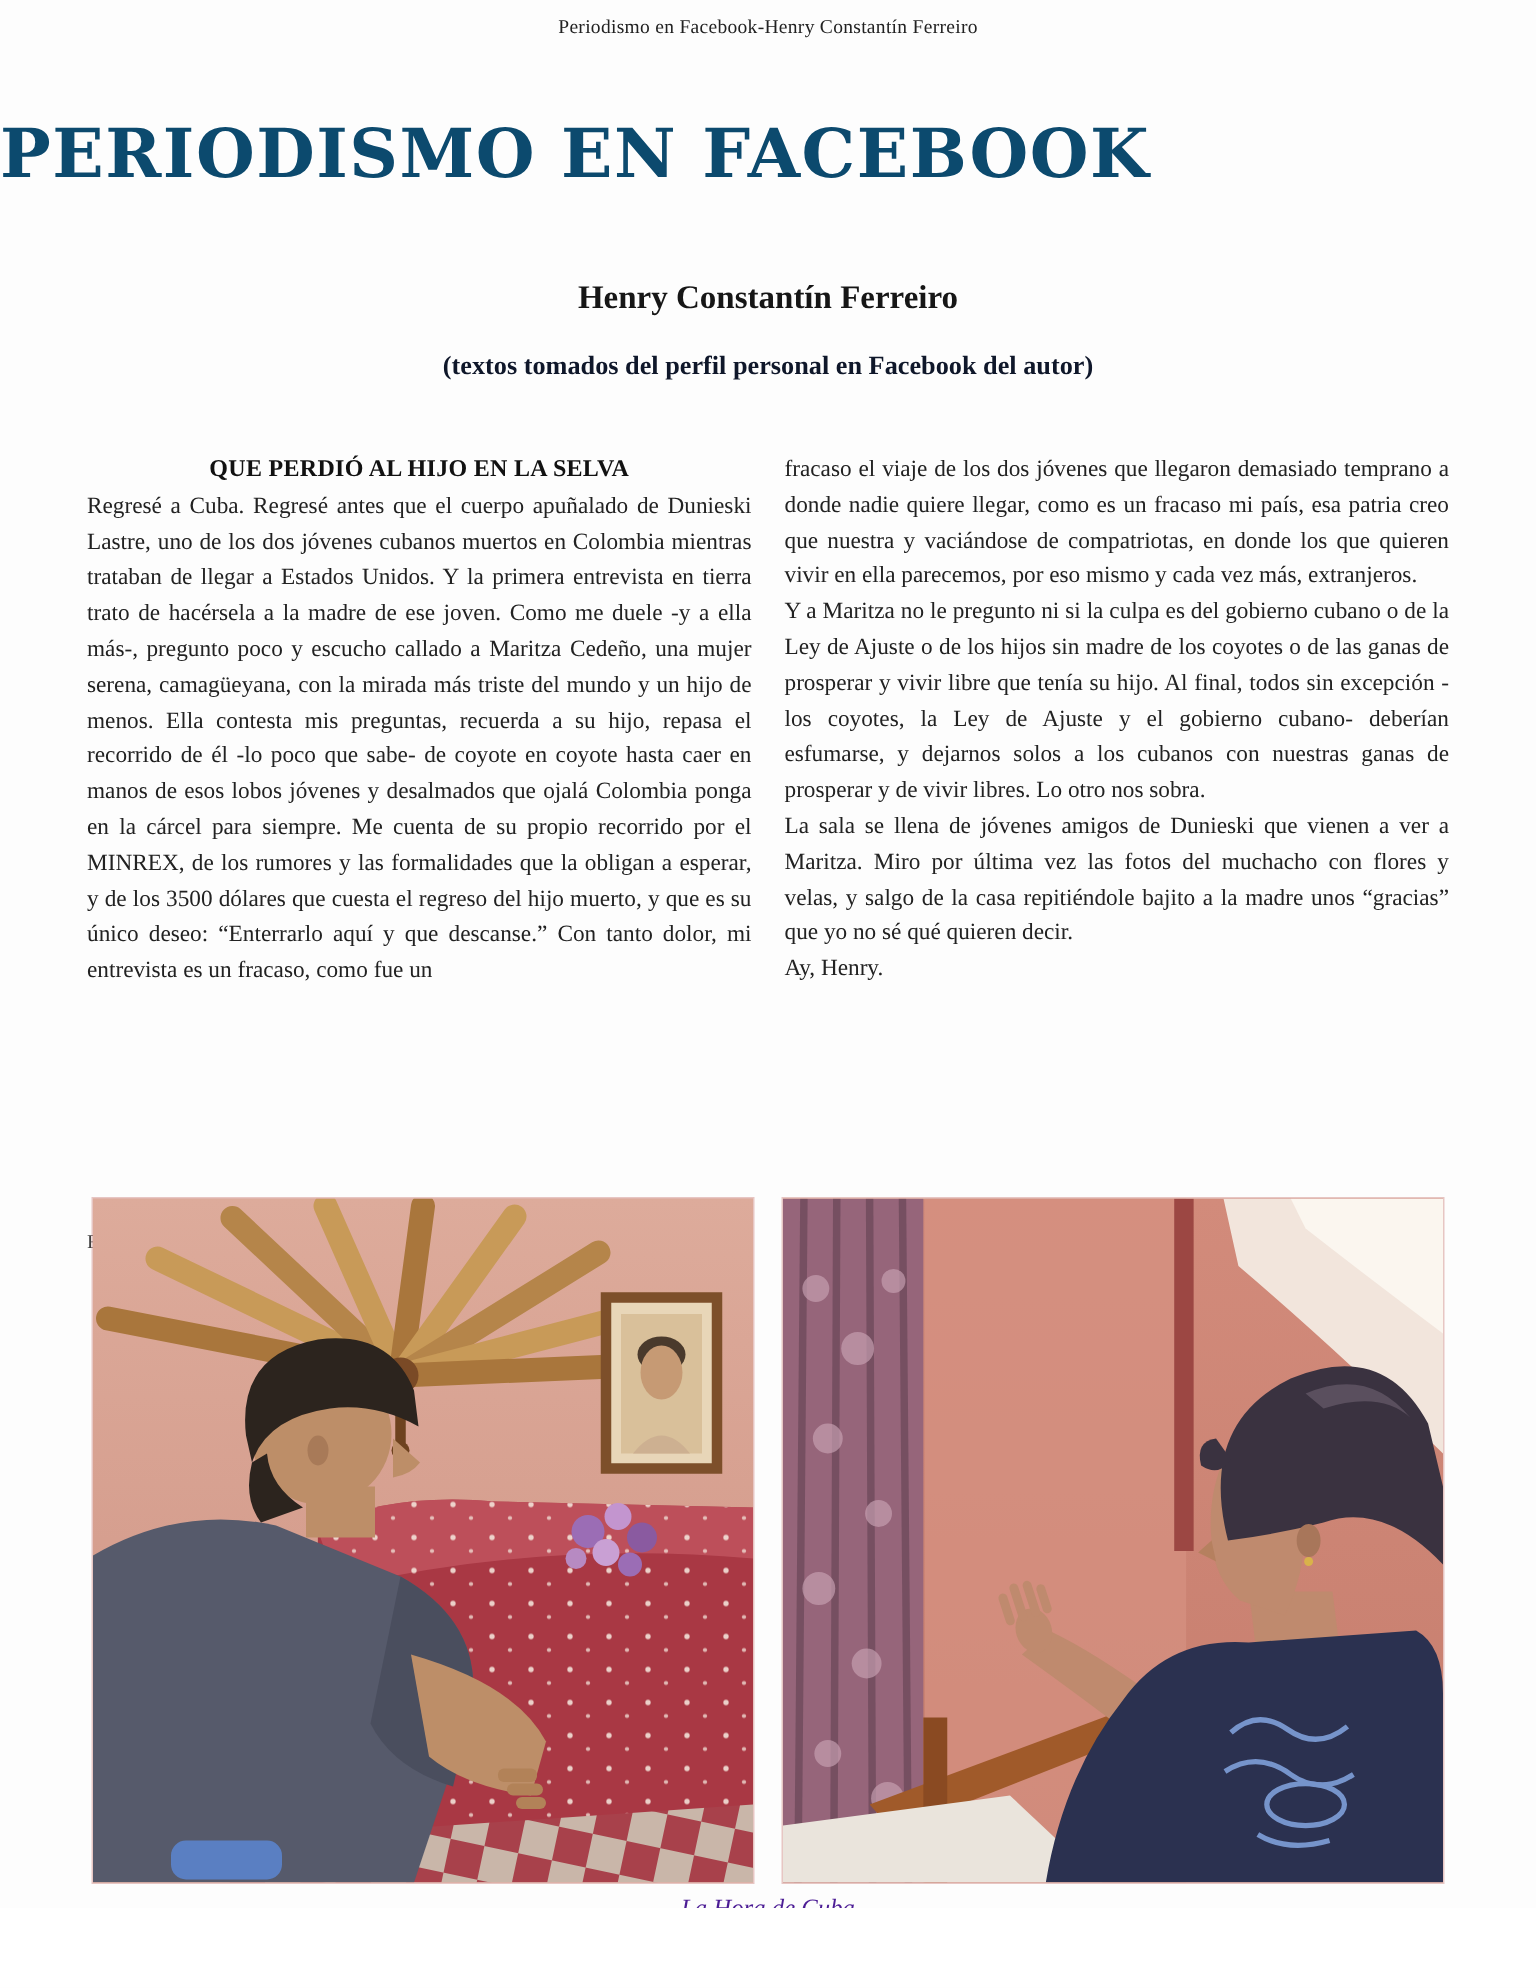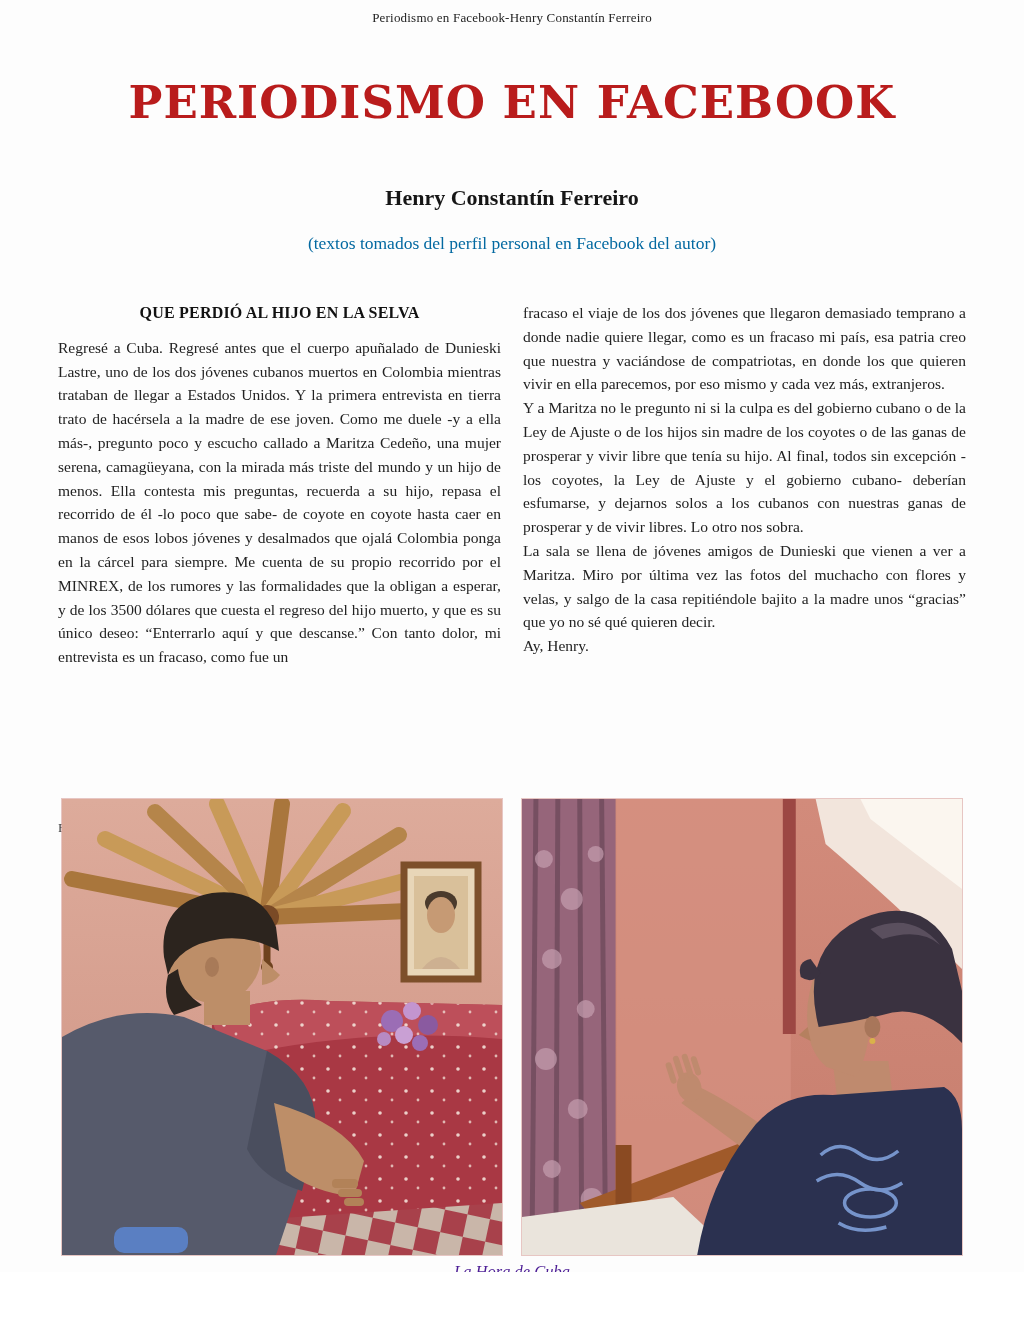--- a/index.html
+++ b/index.html
@@ -7,40 +7,40 @@
     position:relative;width:1024px;height:1272px;margin:0 auto;
     background:#fdfdfd;overflow:hidden;
     font-family:"Liberation Serif", serif;color:#1d1d1d;
   }
   .running-header{
     position:absolute;top:10px;left:0;width:100%;
     text-align:center;font-size:13px;color:#222;letter-spacing:.2px;
   }
   .title{
     position:absolute;top:76px;left:0;width:100%;margin:0;
-    text-align:center;font-family:"DejaVu Serif", serif;
-    font-weight:800;font-size:45px;letter-spacing:1px;color:#b91c1c;
+    text-align:left;font-family:"DejaVu Serif", serif;
+    font-weight:800;font-size:45px;letter-spacing:1px;color:#0c4a6e;
   }
   .author{
     position:absolute;top:185px;left:0;width:100%;
     text-align:center;font-weight:bold;font-size:22px;color:#161616;
   }
   .subtitle{
     position:absolute;top:233px;left:0;width:100%;
-    text-align:center;font-weight:normal;font-size:17.5px;color:#0369a1;
+    text-align:center;font-weight:bold;font-size:17.5px;color:#0f172a;
   }
   .columns{
     position:absolute;top:301px;left:58px;width:908px;
     display:flex;gap:22px;
   }
   .col{flex:1 1 0;font-size:15.5px;line-height:23.8px;text-align:justify;color:#222;}
   .col p{margin:0;}
   .col-heading{
     text-align:center;font-weight:bold;font-size:16px;color:#111;
-    margin-bottom:11px;letter-spacing:.2px;
+    margin-bottom:1px;letter-spacing:.2px;
   }
   .photo-credit{
     position:absolute;top:820px;left:58px;font-size:13px;color:#404040;
   }
   .photos{
     position:absolute;top:799px;left:62px;display:flex;gap:20px;
   }
   .photo{
     width:440px;height:456px;overflow:hidden;
     outline:1px solid rgba(205,130,125,.45);background:#d0907f;

